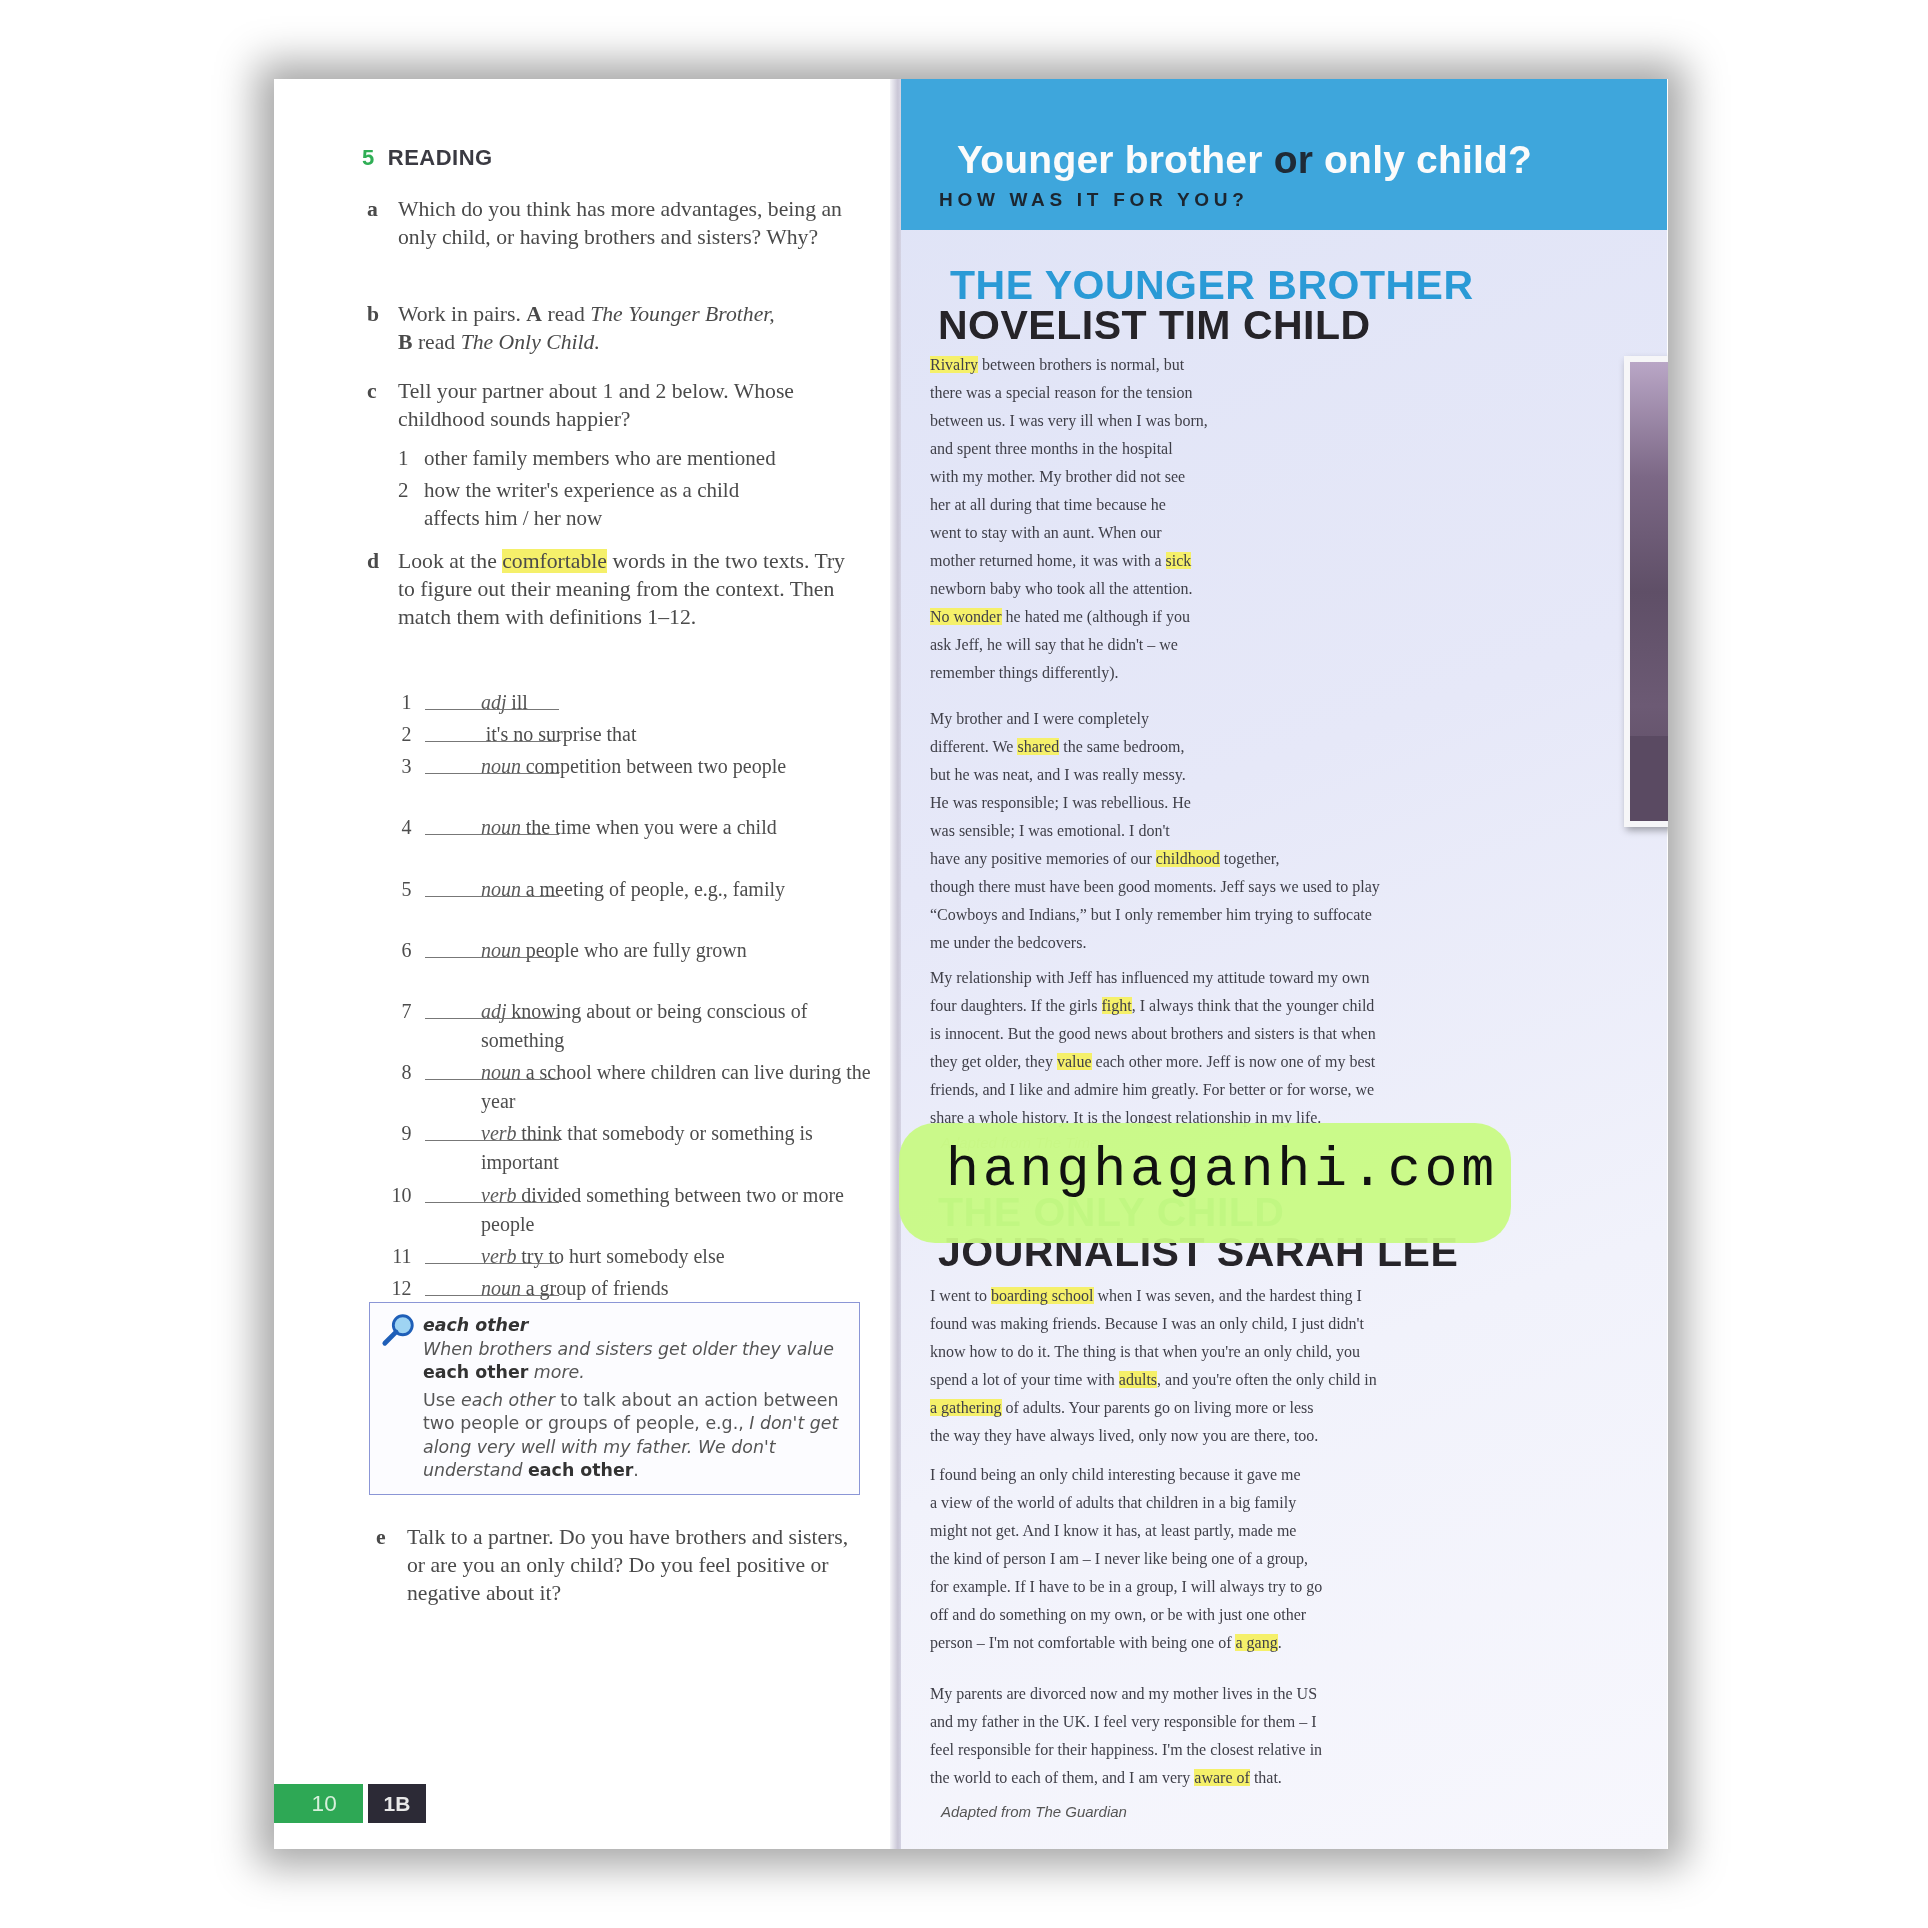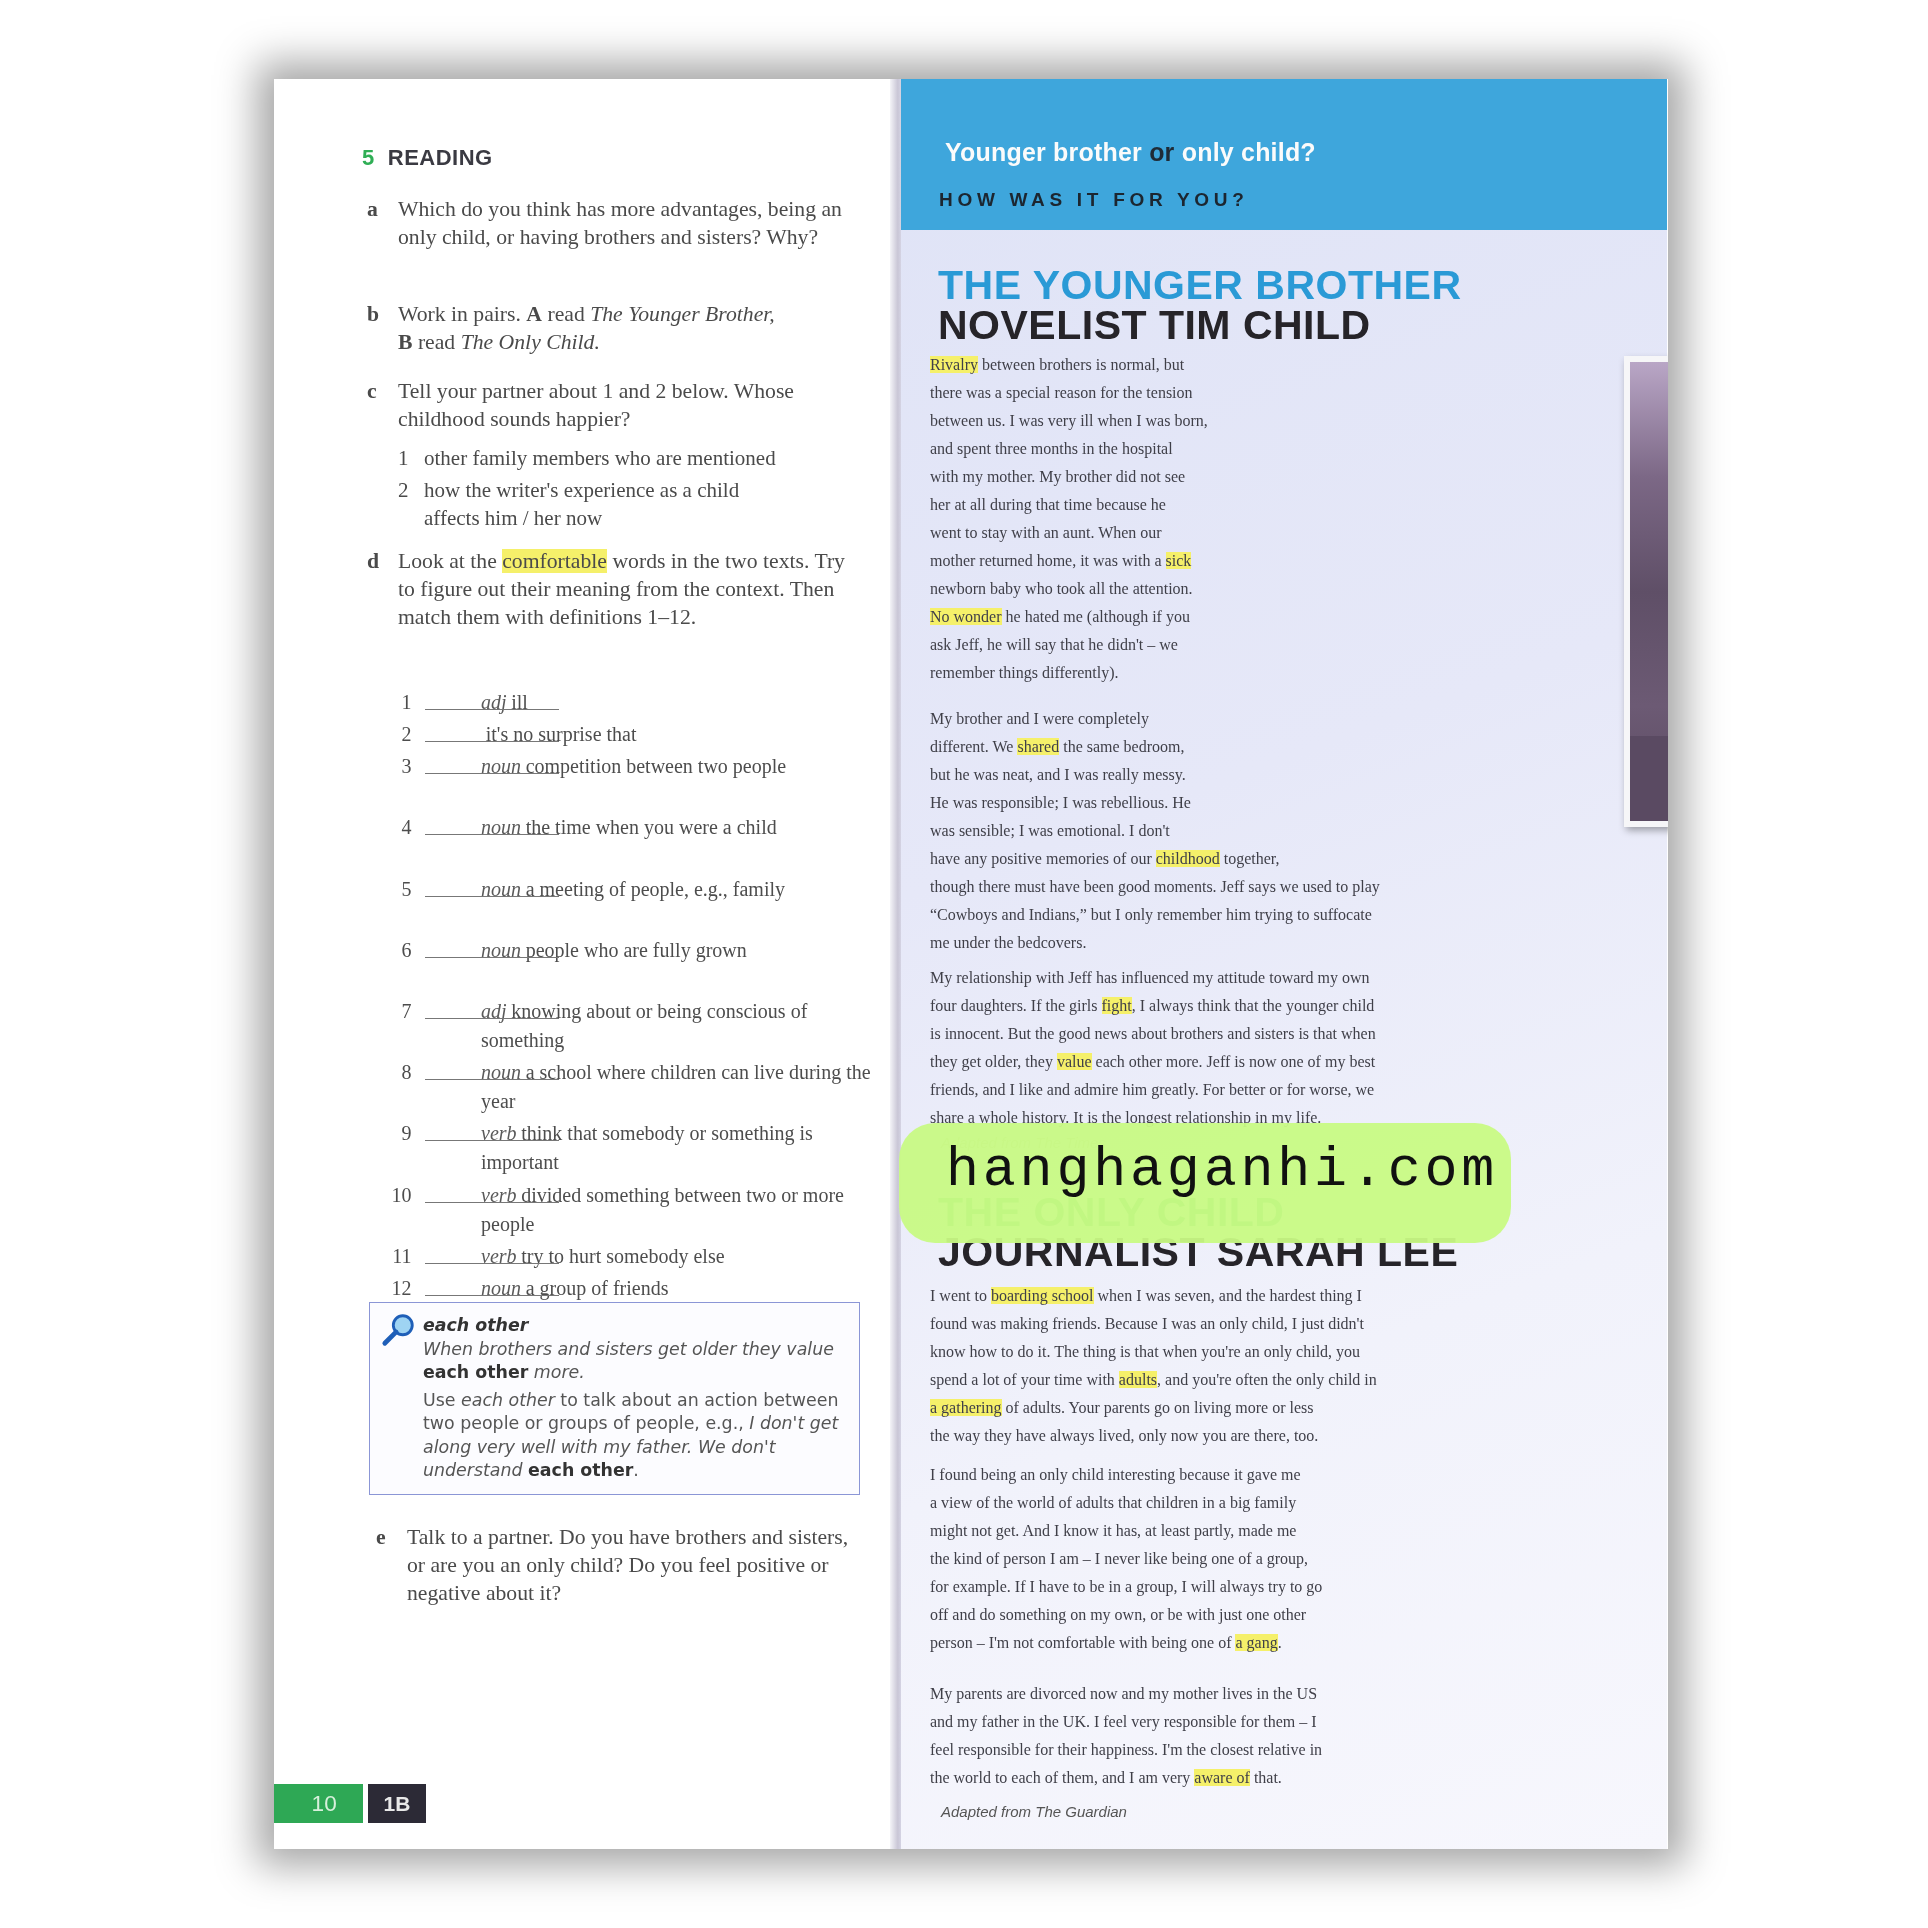--- a/index.html
+++ b/index.html
@@ -29,21 +29,21 @@
   .tip-icon { position:absolute; left:11.3px; top:9.4px; width:36px; height:36px; }
   .tip-content { position:absolute; left:53px; top:11.3px; width:424px; }
   .tip-title { font-weight:bold; font-style:italic; color:#333; }
   .it { font-style:italic; }
   .b { font-weight:bold; color:#333; }
   .page-num { position:absolute; left:0; top:1705px; width:89px; height:39px; background:#2ea855; color:#d8f0dc; font-family:"Liberation Sans", sans-serif; font-size:22.6px; line-height:39px; text-align:center; padding-left:11.3px; box-sizing:border-box; }
   .unit-badge { position:absolute; left:94px; top:1705px; width:58px; height:39px; background:#2c2a36; color:#e8e8e8; font-family:"Liberation Sans", sans-serif; font-weight:bold; font-size:21px; line-height:39px; text-align:center; }
 
   
   .banner { position:absolute; left:0; top:0; width:766px; height:151px; background:#3ea6dc; }
-  .banner-title { position:absolute; left:44px; top:59px; font-family:"Liberation Sans", sans-serif; font-weight:bold; font-size:25px; color:#fbfbfb; letter-spacing:0.2px; }
+  .banner-title { position:absolute; left:56px; top:59px; font-family:"Liberation Sans", sans-serif; font-weight:bold; font-size:39px; color:#fbfbfb; letter-spacing:0.2px; }
   .banner-title .or { color:#1f2b36; }
   .banner-sub { position:absolute; left:38px; top:110px; font-family:"Liberation Sans", sans-serif; font-weight:bold; font-size:19px; color:#1c2630; letter-spacing:4.7px; }
   .art-h1 { position:absolute; left:37px; font-family:"Liberation Sans", sans-serif; font-weight:bold; font-size:41px; line-height:41px; letter-spacing:0.5px; }
   .art-h1.blue { color:#2a9ad6; }
   .art-h1.green { color:#3dbb62; }
   .art-h1.dark { color:#262429; }
   .para { position:absolute; left:29px; font-size:16px; line-height:28px; color:#3f3f48; }
   .source { position:absolute; left:40px; font-family:"Liberation Sans", sans-serif; font-style:italic; font-size:15px; color:#555; }
   .photo { position:absolute; border:6.6px solid #f6f6f8; box-shadow: 1.9px 3.8px 7.5px rgba(0,0,0,0.35); box-sizing:border-box; overflow:hidden; }
   .photo1 { left:723px; top:277px; width:320px; height:471px; background:linear-gradient(180deg,#b9a6c6 0%,#7c6886 25%,#5f4f67 50%,#6c5a74 75%,#59495f 100%); }
@@ -176,21 +176,21 @@
   </div>
 
   <div class="gutter"></div>
 
   <div class="right">
     <div class="banner">
       <div class="banner-title"><span>Younger brother </span><span class="or">or</span><span> only child?</span></div>
       <div class="banner-sub">HOW WAS IT FOR YOU?</div>
     </div>
 
-    <div class="art-h1 blue" style="top:186px;">THE YOUNGER BROTHER</div>
+    <div class="art-h1 blue" style="top:186px;margin-left:12px;">THE YOUNGER BROTHER</div>
     <div class="art-h1 dark" style="top:226px;">NOVELIST TIM CHILD</div>
 
     <div class="photo photo1">
 
       <div style="position:absolute; left:0; bottom:0; width:100%; height:85px; background:#5a4a62;"></div>
     </div>
 
     <div class="para" id="a1p0" style="top:272px; width:311px;"><span class="hl">Rivalry</span><span> between brothers is normal, but</span><br><span>there was a special reason for the tension</span><br><span>between us. I was very ill when I was born,</span><br><span>and spent three months in the hospital</span><br><span>with my mother. My brother did not see</span><br><span>her at all during that time because he</span><br><span>went to stay with an aunt. When our</span><br><span>mother returned home, it was with a </span><span class="hl">sick</span><br><span>newborn baby who took all the attention.</span><br><span class="hl">No wonder</span><span> he hated me (although if you</span><br><span>ask Jeff, he will say that he didn't – we</span><br><span>remember things differently).</span></div>
     <div class="para" id="a1p1" style="top:626px; width:659px;"><span>My brother and I were completely</span><br><span>different. We </span><span class="hl">shared</span><span> the same bedroom,</span><br><span>but he was neat, and I was really messy.</span><br><span>He was responsible; I was rebellious. He</span><br><span>was sensible; I was emotional. I don't</span><br><span>have any positive memories of our </span><span class="hl">childhood</span><span> together,</span><br><span>though there must have been good moments. Jeff says we used to play</span><br><span>“Cowboys and Indians,” but I only remember him trying to suffocate</span><br><span>me under the bedcovers.</span></div>
     <div class="para" id="a1p2" style="top:885px; width:659px;"><span>My relationship with Jeff has influenced my attitude toward my own</span><br><span>four daughters. If the girls </span><span class="hl">fight</span><span>, I always think that the younger child</span><br><span>is innocent. But the good news about brothers and sisters is that when</span><br><span>they get older, they </span><span class="hl">value</span><span> each other more. Jeff is now one of my best</span><br><span>friends, and I like and admire him greatly. For better or for worse, we</span><br><span>share a whole history. It is the longest relationship in my life.</span></div>

